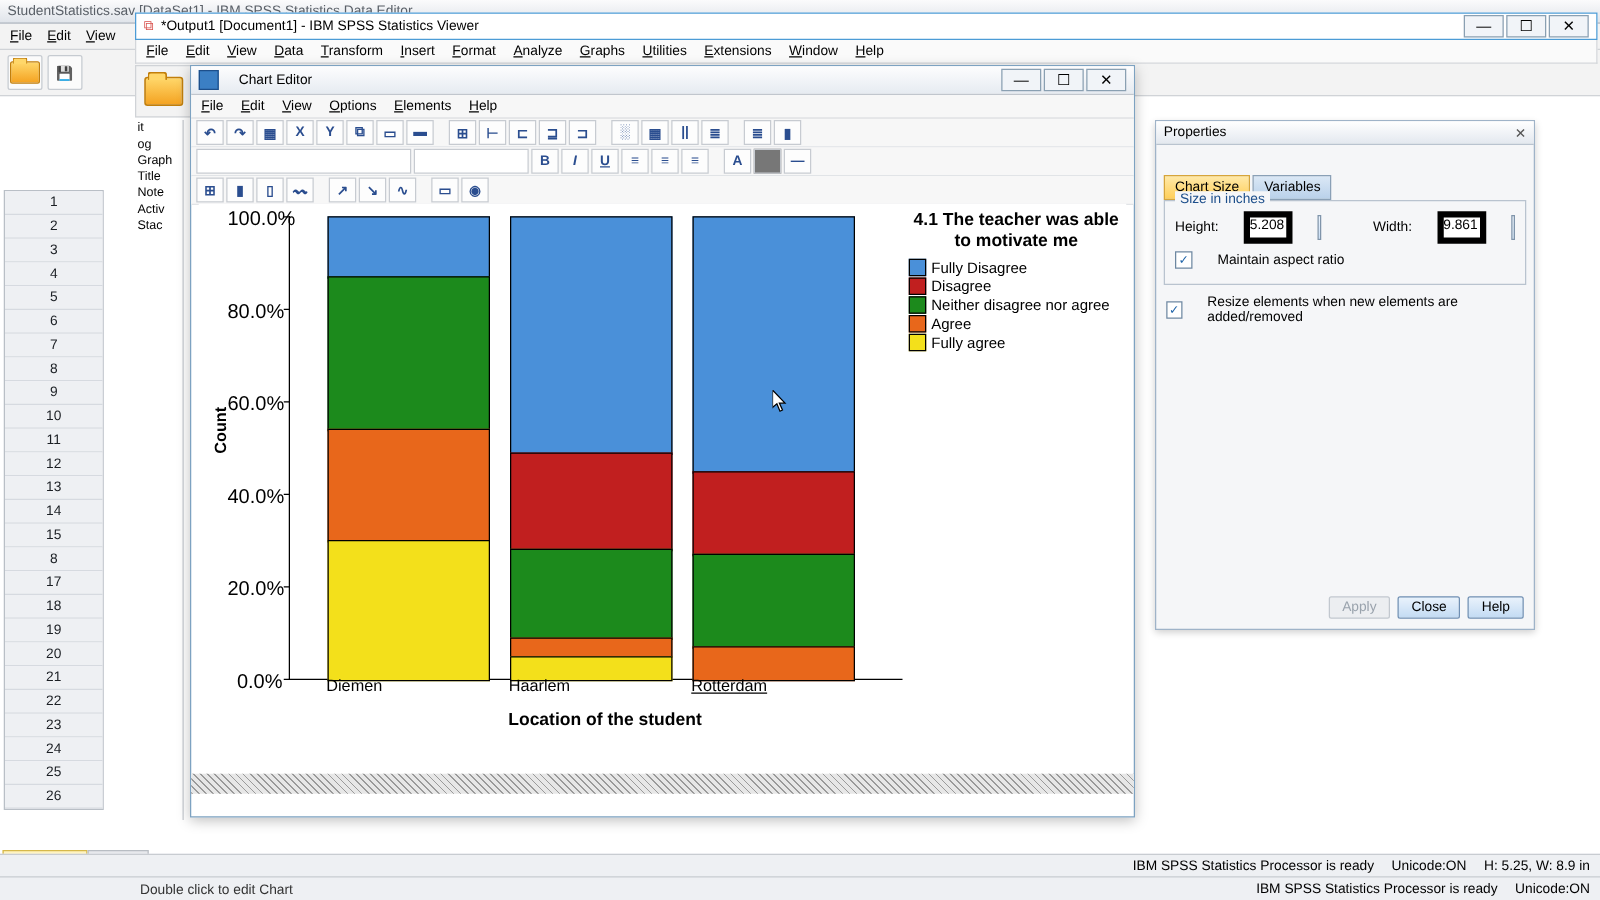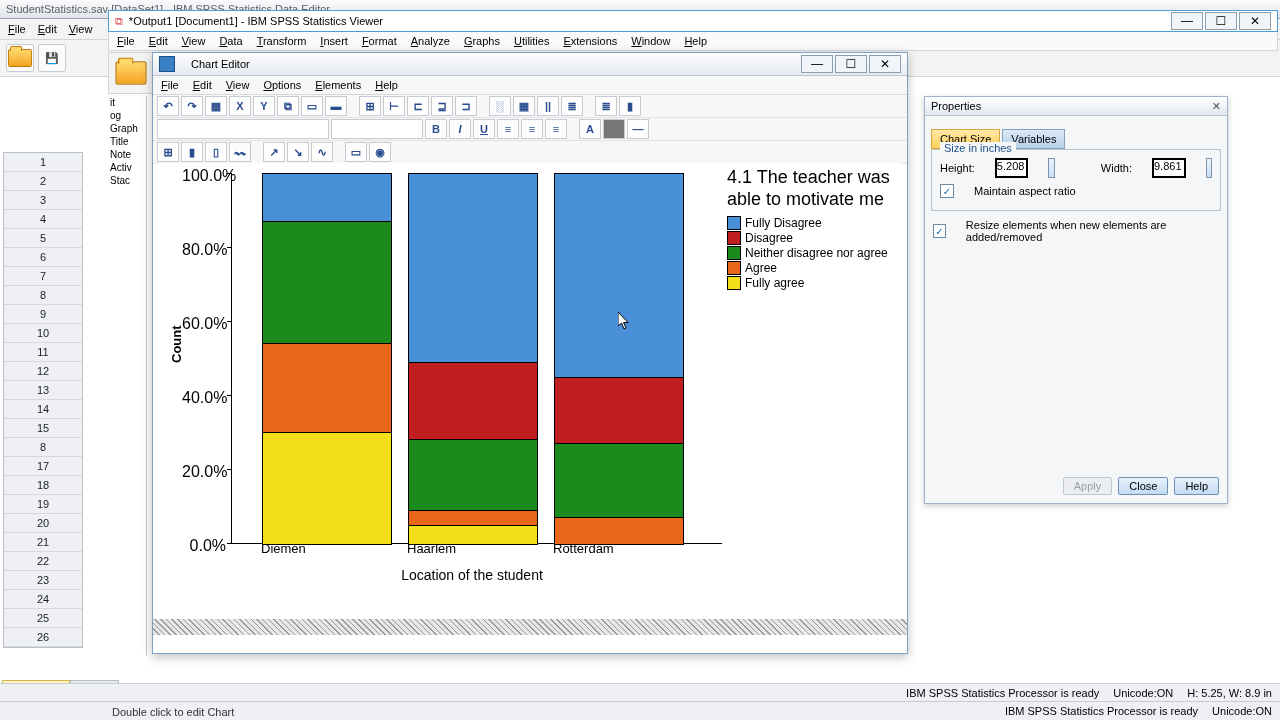--- a/index.html
+++ b/index.html
@@ -28,43 +28,43 @@
   .edrow{height:22px;background:#f7f7f7;border-bottom:1px solid #e1e4e7;display:flex;align-items:center;gap:2px;padding:0 4px}
   .edbtn{width:20px;height:18px;border:1px solid #c7cbd1;background:#fdfdfd;display:flex;align-items:center;justify-content:center;font-size:11px;font-weight:bold;color:#2a4d8f}
   .edsel{width:170px;height:18px;border:1px solid #c7cbd1;background:#fff}
   .chart-area{position:absolute;left:6px;right:6px;top:110px;bottom:20px;background:#fff}
   .plot{position:absolute;left:72px;top:10px;width:490px;height:370px;border-left:1px solid #000;border-bottom:1px solid #000}
   .ytick{position:absolute;left:0;width:100%;border-top:0 solid transparent}
   .ytick span{position:absolute;left:-50px;top:-6px;width:44px;text-align:right;font-size:16px}
   .bar{position:absolute;bottom:0;width:130px}
   .seg{position:absolute;left:0;right:0;border:1px solid #000}
   .xcat{position:absolute;top:378px;font-size:13px;width:130px}
-  .xlabel{position:absolute;left:68px;top:404px;width:490px;text-align:center;font-weight:normal;font-size:14px}
+  .xlabel{position:absolute;left:80px;top:404px;width:490px;text-align:center;font-weight:bold;font-size:14px}
   .ylabel{position:absolute;left:10px;top:200px;transform:rotate(-90deg);transform-origin:left top;font-weight:bold;font-size:13px}
   .legend{position:absolute;left:568px;top:4px;width:172px}
-  .legend-title{font-weight:normal;font-size:18px;text-align:left;margin-bottom:6px;line-height:1.2}
+  .legend-title{font-weight:bold;font-size:14px;text-align:center;margin-bottom:6px;line-height:1.2}
   .legend-row{display:flex;align-items:center;gap:4px;font-size:12px;margin-bottom:1px}
   .sw{width:12px;height:12px;border:1px solid #000}
   .hatched{position:absolute;left:0;right:0;height:16px;background:repeating-linear-gradient(45deg,#9a9a9a 0 1px,transparent 1px 4px),#e7e7e7}
   .statusbar{position:absolute;left:0;right:0;height:18px;background:#eef0f3;border-top:1px solid #c8ccd1;display:flex;justify-content:flex-end;align-items:center;gap:14px;padding:0 8px;font-size:11px}
   .statusbar.v{bottom:18px}
   .statusbar.d{bottom:0}
   .tabs{position:absolute;left:2px;bottom:20px;height:20px;display:flex}
   .tab{padding:2px 8px;border:1px solid #b8bdc3;background:#e7e9ec;font-size:11px}
   .tab.active{background:#fff4c2;border-color:#d6b84a}
   .hint{position:absolute;left:112px;bottom:2px;font-size:11px;color:#333}
   .props{position:absolute;left:924px;top:96px;width:302px;height:406px;background:#f5f6f8;border:1px solid #9fb3c8;box-shadow:0 2px 6px rgba(0,0,0,.2)}
   .props-title{height:18px;background:linear-gradient(#fff,#e3e8ef);border-bottom:1px solid #b9c3cf;display:flex;justify-content:space-between;align-items:center;padding:0 6px}
-  .props-tabs{display:flex;margin:13px 6px 0 6px}
+  .props-tabs{display:flex;margin:24px 6px 0 6px}
   .ptab{padding:3px 8px;border:1px solid #8aa0b6;background:linear-gradient(#dbe8f6,#b9d1ea);font-size:11px;margin-right:2px}
   .ptab.active{background:linear-gradient(#ffe9a8,#ffcf5a);border-color:#d6a53b}
   .fieldset{margin:0 6px;border:1px solid #b9c3cf;padding:8px 8px 6px 8px;position:relative}
   .fieldset .lg{position:absolute;top:-8px;left:8px;background:#f5f6f8;padding:0 4px;color:#1d4f8b}
   .fr{display:flex;align-items:center;gap:20px;margin-bottom:6px}
-  .numinp{width:42px;height:16px;border:2px solid #000000;background:#fff;text-align:right;padding-right:2px;font-size:11px}
+  .numinp{width:42px;height:16px;border:5px solid #000000;background:#fff;text-align:right;padding-right:2px;font-size:11px}
   .spinner{width:12px;height:18px;border:1px solid #7f94aa;background:linear-gradient(#eaf3fd,#c8dff7)}
   .chk{width:12px;height:12px;border:1px solid #6d87a1;background:#fff;display:inline-flex;align-items:center;justify-content:center;font-size:10px;color:#1d62a8}
   .props-btns{position:absolute;bottom:8px;right:8px;display:flex;gap:6px}
   .pbtn{padding:2px 10px;border:1px solid #6f8fb3;background:linear-gradient(#e9f2fc,#c3dbf3);border-radius:2px;font-size:11px}
   .pbtn.dis{color:#9aa3ad;border-color:#c2c8cf;background:#eceef1}
   .bg-hatch{position:absolute;left:908px;top:208px;width:160px;height:450px;background:repeating-linear-gradient(45deg,#bfbfbf 0 1px,transparent 1px 5px);z-index:-1}
   .cursor{position:absolute;width:12px;height:18px;pointer-events:none}
   .cursor svg{width:12px;height:18px}
   .ed-status{position:absolute;right:6px;bottom:2px;font-size:11px;color:#333}
 </style>
@@ -304,21 +304,21 @@
             <span>Agree</span>
           </div>
           <div class="legend-row">
             <span class="sw" style="background: rgb(243, 224, 27);"></span>
             <span>Fully agree</span>
           </div>
         </div>
     </div>
   <div class="xcat" style="left: 102px;">Diemen</div>
       <div class="xcat" style="left: 248px;">Haarlem</div>
-      <div class="xcat" style="left: 394px;">Rotterdam</div>
+      <div class="xcat" style="left: 394px; text-decoration: underline;">Rotterdam</div>
     </div>
 
   <div class="hatched" style="bottom:18px"></div>
 </div>
 
 <div class="props">
   <div class="props-title">
     <span>Properties</span>
     <span style="color:#555">✕</span>
   </div>

